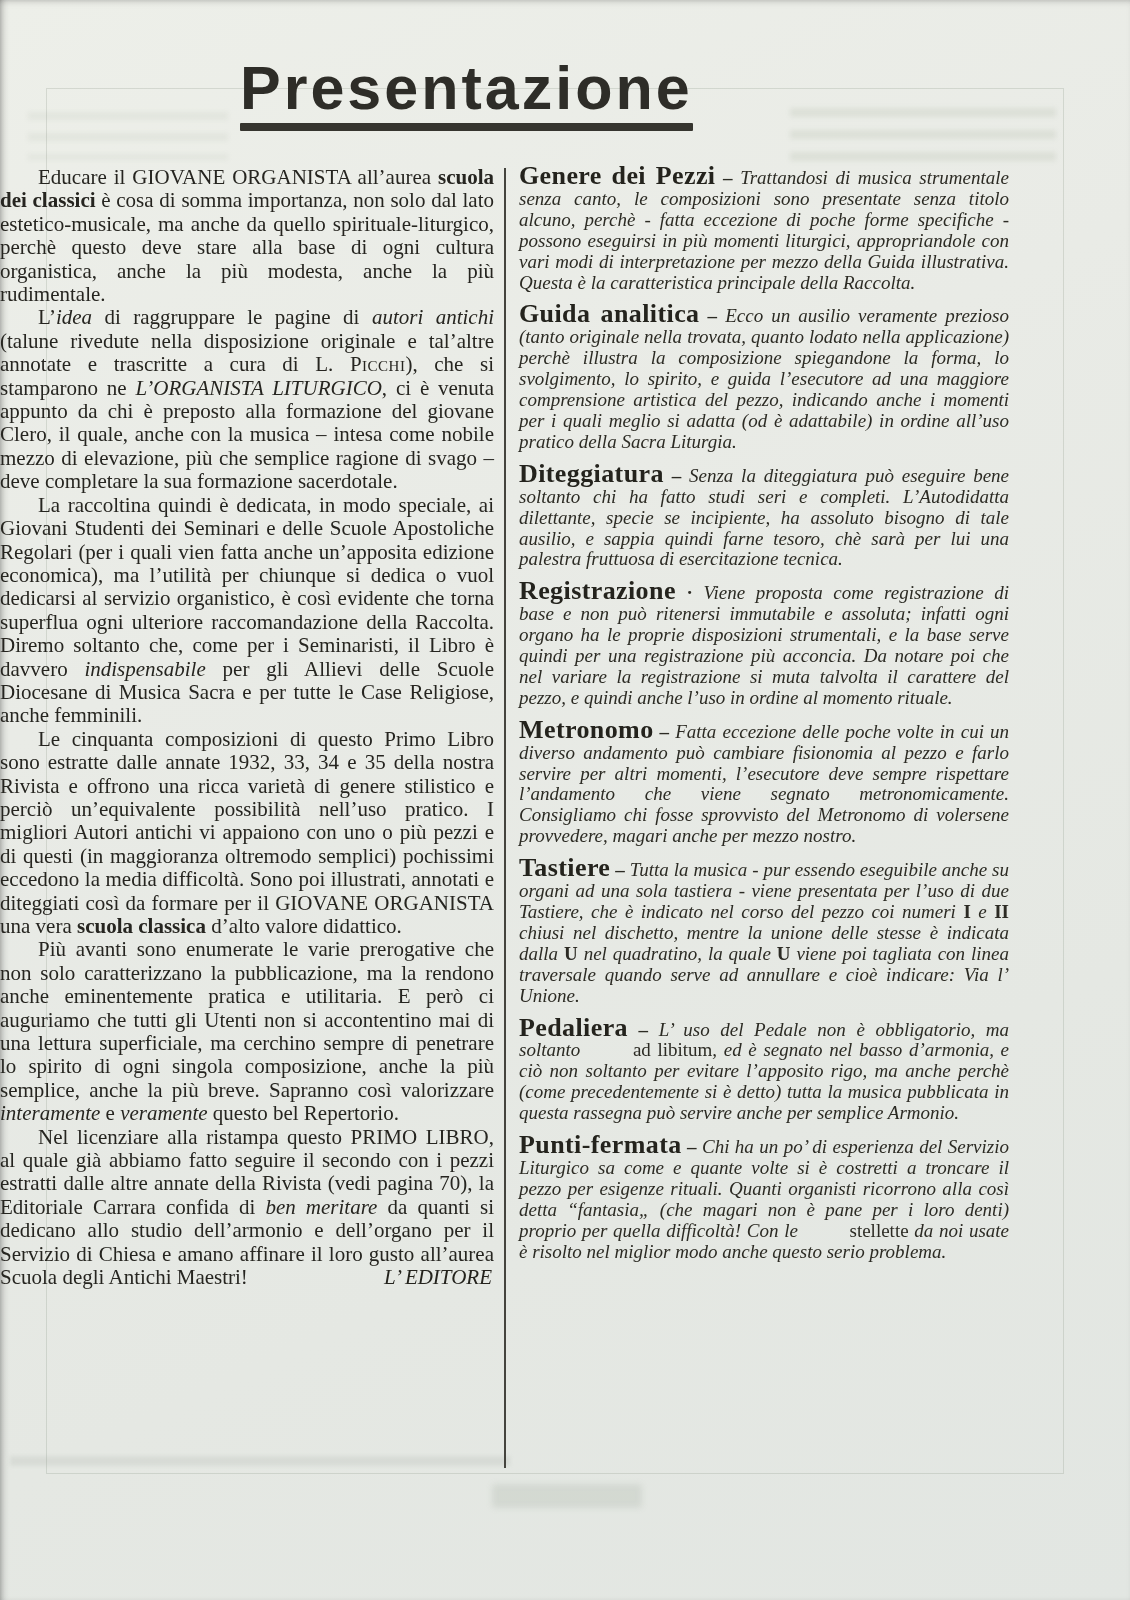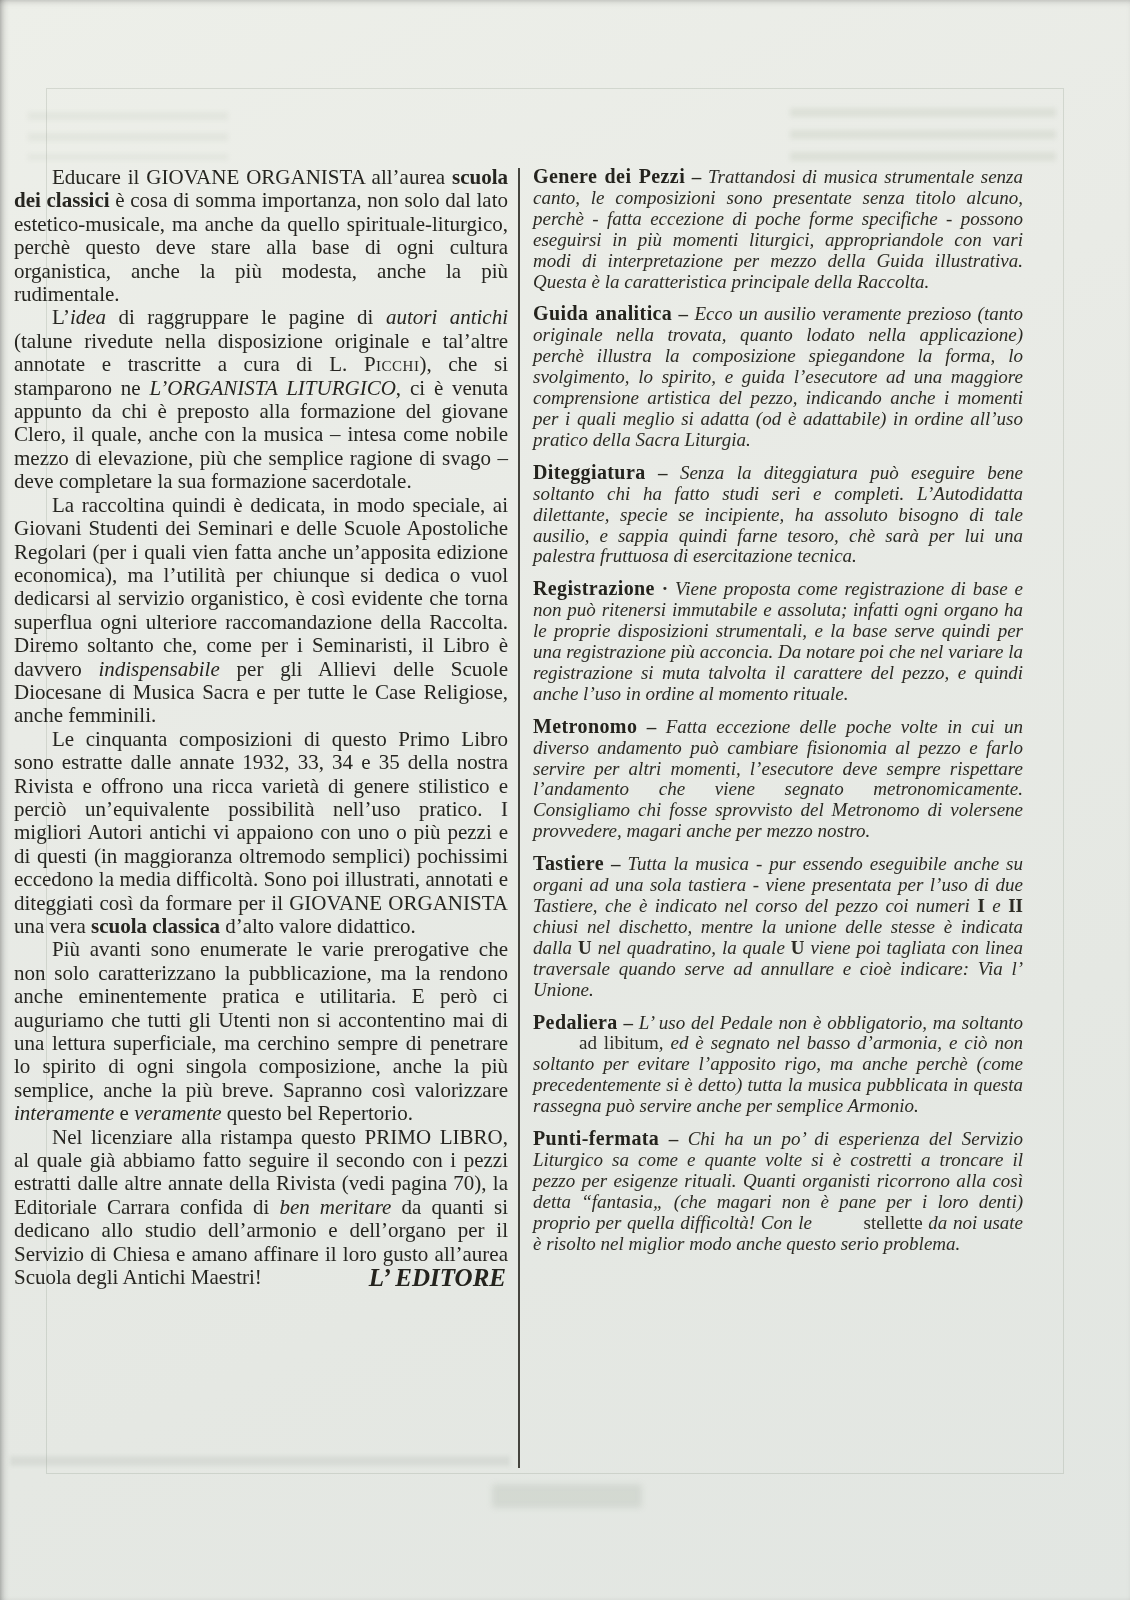--- a/index.html
+++ b/index.html
@@ -22,52 +22,52 @@
   .title{
     font-family:"Liberation Sans", sans-serif;
     font-weight:bold;font-size:61px;line-height:64px;
     letter-spacing:3px;color:#2e2d28;white-space:nowrap;
   }
   .title-underline{
     height:8px;background:#36352f;margin-top:3px;border-radius:1px;
   }
   
   .columns{
-    position:absolute;left:14px;top:166px;width:1012px;
+    position:absolute;left:0;top:166px;width:1012px;
     display:flex;align-items:flex-start;
   }
   .col-left{
     width:494px;
     font-size:21px;line-height:23.4px;
     color:#262520;text-align:justify;
   }
   .para{margin:0;text-indent:38px;}
   .divider{
     width:2px;height:1300px;background:#45443e;
     margin:2px 13px 0 10px;flex:none;
   }
   .col-right{
     width:490px;
     font-size:19px;line-height:20.9px;
     font-style:italic;color:#2c2b24;text-align:justify;
   }
   .sec{margin:0 0 11px 0;}
   .sec-head{
-    font-style:normal;font-weight:bold;font-size:20px;letter-spacing:.4px;color:#24231d;
+    font-style:normal;font-weight:bold;font-size:26px;letter-spacing:.4px;color:#24231d;
   }
   .sec-sep{font-style:normal;font-weight:bold;}
   
   .run-n{}
   .run-i{font-style:italic;margin-top:16px;}
   .run-b{font-weight:bold;font-style:normal;}
   .run-sc{font-variant:small-caps;letter-spacing:.5px;}
   .run-rm{font-style:normal;margin-left:46px;}
   .signature{
-    text-align:right;font-weight:bold;font-style:italic;
-    font-size:25px;margin-top:-23.4px;padding-right:2px;color:#24231d;
+    text-align:right;font-weight:normal;font-style:italic;
+    font-size:21px;margin-top:-23.4px;padding-right:2px;color:#24231d;
   }
   
   .ghost{position:absolute;pointer-events:none;}
   .ghost-frame{
     left:46px;top:88px;width:1016px;height:1384px;
     border:1px solid rgba(125,135,120,.22);
   }
   .ghost-lines-topright{
     left:790px;top:108px;width:266px;height:64px;
     background:repeating-linear-gradient(180deg,
@@ -95,20 +95,24 @@
 <body>
 
 <div class="page">
 
   <div class="ghost ghost-frame"></div>
   <div class="ghost ghost-lines-topright"></div>
   <div class="ghost ghost-lines-topleft"></div>
   <div class="ghost ghost-stamp-bottom"></div>
   <div class="ghost ghost-band-bottomleft"></div>
 
+  <div class="title-wrap">
+    <div class="title">Presentazione</div>
+    <div class="title-underline"></div>
+  </div>
 
   <div class="columns">
     <div class="col-left">
       <div>
           <p class="para"><span class="run-n">Educare il GIOVANE ORGANISTA all’aurea </span><span class="run-b">scuola dei classici</span><span class="run-n"> è cosa di somma importanza, non solo dal lato estetico-musicale, ma anche da quello spirituale-liturgico, perchè questo deve stare alla base di ogni cultura organistica, anche la più modesta, anche la più rudimentale.</span></p>
           <p class="para"><span class="run-n">L’</span><span class="run-i">idea</span><span class="run-n"> di raggruppare le pagine di </span><span class="run-i">autori antichi</span><span class="run-n"> (talune rivedute nella disposizione originale e tal’altre annotate e trascritte a cura di L. </span><span class="run-sc">Picchi</span><span class="run-n">), che si stamparono ne </span><span class="run-i">L’ORGANISTA LITURGICO</span><span class="run-n">, ci è venuta appunto da chi è preposto alla formazione del giovane Clero, il quale, anche con la musica – intesa come nobile mezzo di elevazione, più che semplice ragione di svago – deve completare la sua formazione sacerdotale.</span></p>
           <p class="para"><span class="run-n">La raccoltina quindi è dedicata, in modo speciale, ai Giovani Studenti dei Seminari e delle Scuole Apostoliche Regolari (per i quali vien fatta anche un’apposita edizione economica), ma l’utilità per chiunque si dedica o vuol dedicarsi al servizio organistico, è così evidente che torna superflua ogni ulteriore raccomandazione della Raccolta. Diremo soltanto che, come per i Seminaristi, il Libro è davvero </span><span class="run-i">indispensabile</span><span class="run-n"> per gli Allievi delle Scuole Diocesane di Musica Sacra e per tutte le Case Religiose, anche femminili.</span></p>
           <p class="para"><span class="run-n">Le cinquanta composizioni di questo Primo Libro sono estratte dalle annate 1932, 33, 34 e 35 della nostra Rivista e offrono una ricca varietà di genere stilistico e perciò un’equivalente possibilità nell’uso pratico. I migliori Autori antichi vi appaiono con uno o più pezzi e di questi (in maggioranza oltremodo semplici) pochissimi eccedono la media difficoltà. Sono poi illustrati, annotati e diteggiati così da formare per il GIOVANE ORGANISTA una vera </span><span class="run-b">scuola classica</span><span class="run-n"> d’alto valore didattico.</span></p>
           <p class="para"><span class="run-n">Più avanti sono enumerate le varie prerogative che non solo caratterizzano la pubblicazione, ma la rendono anche eminentemente pratica e utilitaria. E però ci auguriamo che tutti gli Utenti non si accontentino mai di una lettura superficiale, ma cerchino sempre di penetrare lo spirito di ogni singola composizione, anche la più semplice, anche la più breve. Sapranno così valorizzare </span><span class="run-i">interamente</span><span class="run-n"> e </span><span class="run-i">veramente</span><span class="run-n"> questo bel Repertorio.</span></p>
           <p class="para"><span class="run-n">Nel licenziare alla ristampa questo PRIMO LIBRO, al quale già abbiamo fatto seguire il secondo con i pezzi estratti dalle altre annate della Rivista (vedi pagina 70), la Editoriale Carrara confida di </span><span class="run-i">ben meritare</span><span class="run-n"> da quanti si dedicano allo studio dell’armonio e dell’organo per il Servizio di Chiesa e amano affinare il loro gusto all’aurea Scuola degli Antichi Maestri!</span></p>

